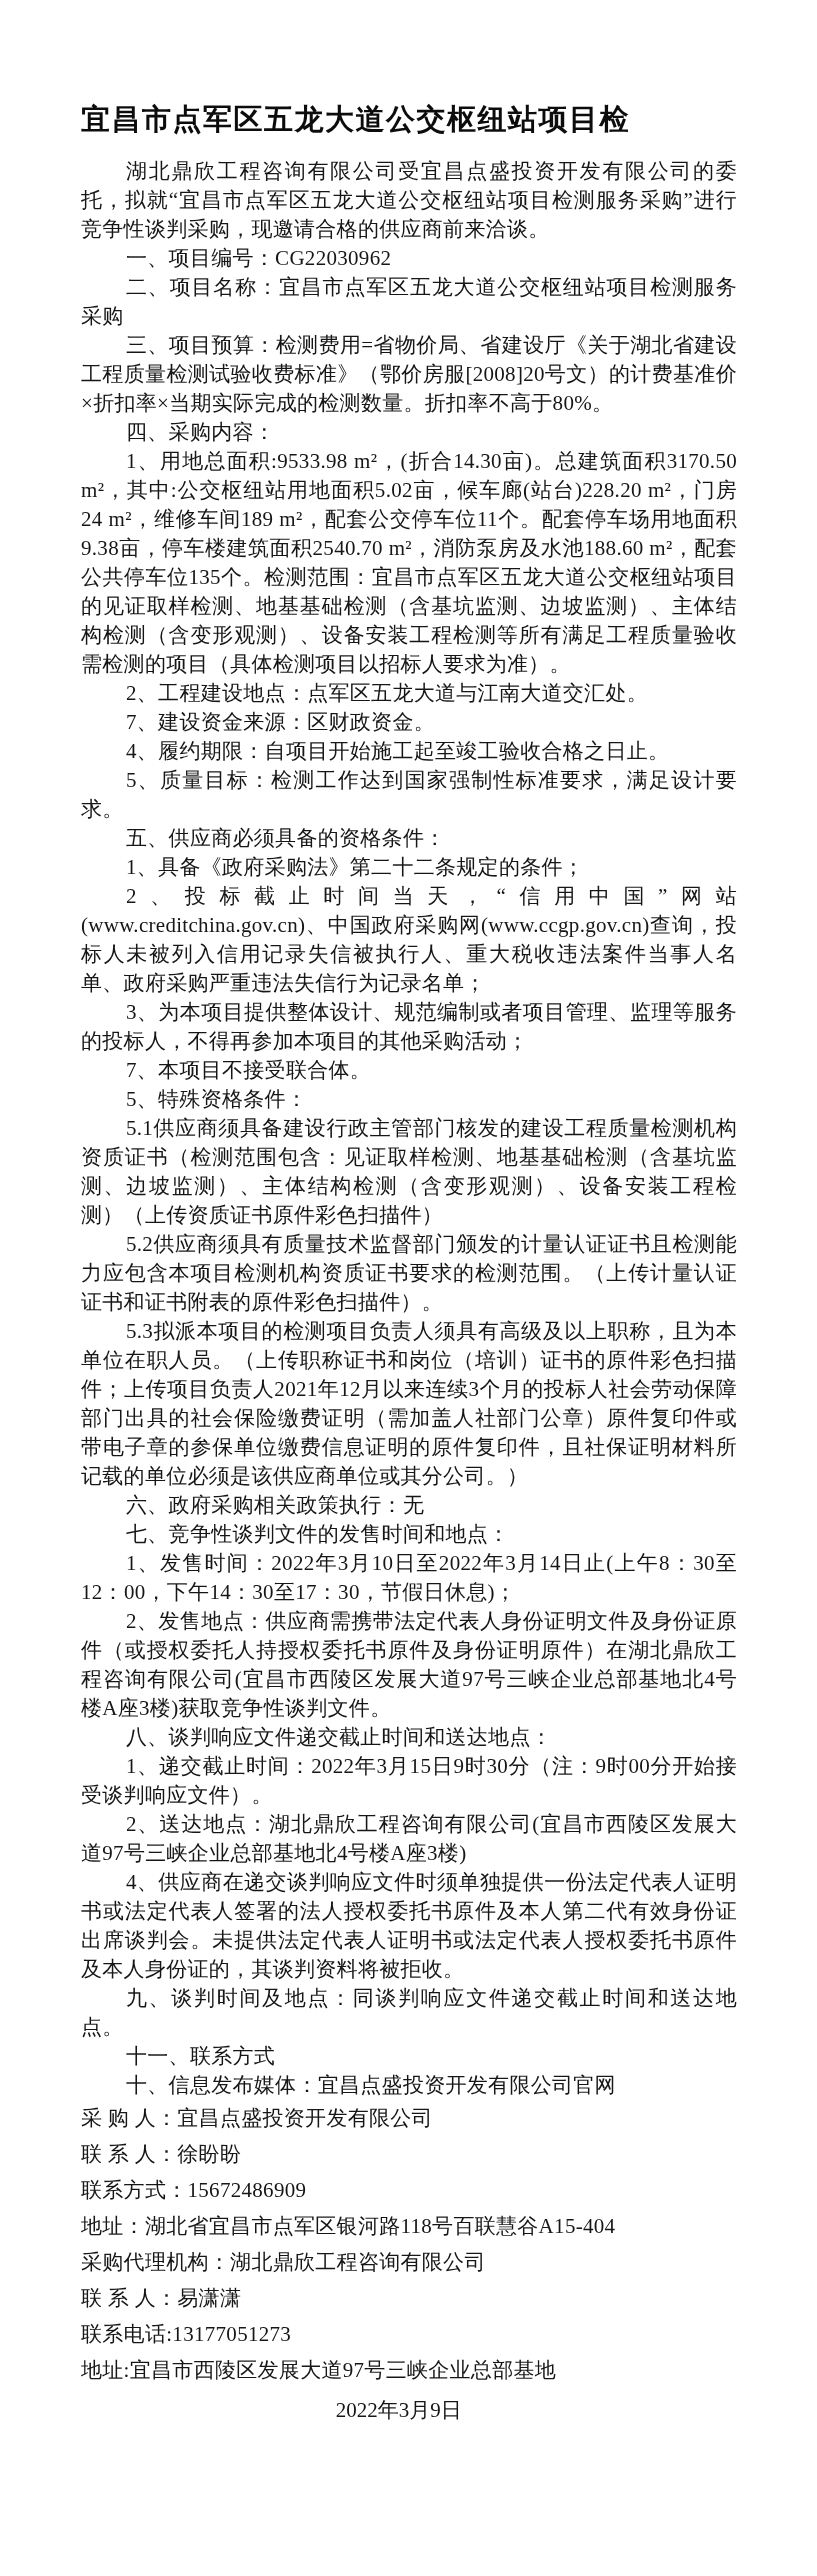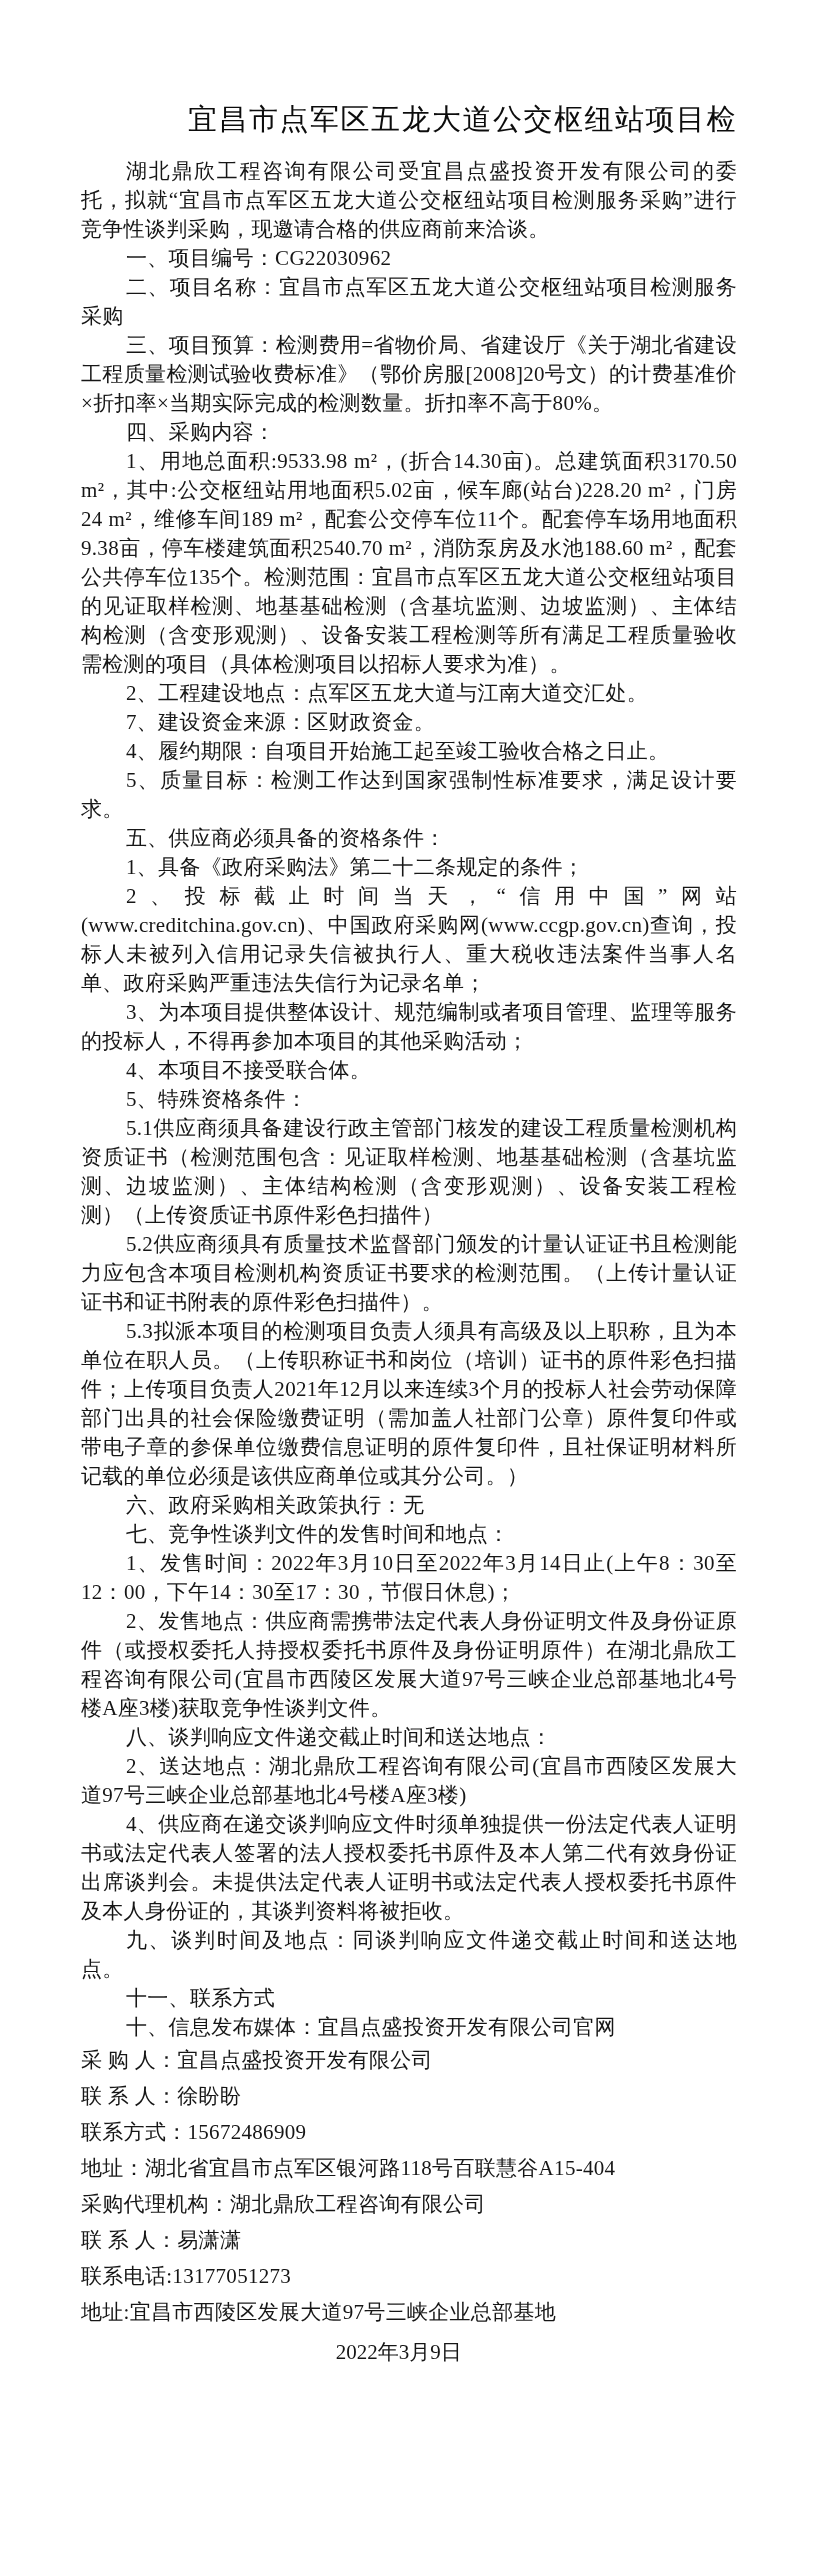--- a/index.html
+++ b/index.html
@@ -15,23 +15,23 @@
     overflow: hidden;
     font-family: "Liberation Serif", "DejaVu Serif", serif;
     color: #161616;
   }
   .content {
     padding: 101px 81px 0 81px;
   }
   .doc-title {
     font-size: 29px;
     line-height: 36px;
-    font-weight: 400;
+    font-weight: 700;
     letter-spacing: 1.5px;
-    text-align: right;
+    text-align: left;
     color: #0c0c0c;
     margin: 0 0 19.6px 0;
   }
   p.body {
     font-size: 21px;
     line-height: 29px;
     margin: 0;
     text-align: justify;
     text-align-last: left;
     text-indent: 45px;
@@ -70,30 +70,31 @@
         <p class="body">四、采购内容：</p>
         <p class="body">1、用地总面积:9533.98 m²，(折合14.30亩)。总建筑面积3170.50 m²，其中:公交枢纽站用地面积5.02亩，候车廊(站台)228.20 m²，门房24 m²，维修车间189 m²，配套公交停车位11个。配套停车场用地面积9.38亩，停车楼建筑面积2540.70 m²，消防泵房及水池188.60 m²，配套公共停车位135个。检测范围：宜昌市点军区五龙大道公交枢纽站项目的见证取样检测、地基基础检测（含基坑监测、边坡监测）、主体结构检测（含变形观测）、设备安装工程检测等所有满足工程质量验收需检测的项目（具体检测项目以招标人要求为准）。</p>
         <p class="body">2、工程建设地点：点军区五龙大道与江南大道交汇处。</p>
         <p class="body">7、建设资金来源：区财政资金。</p>
         <p class="body">4、履约期限：自项目开始施工起至竣工验收合格之日止。</p>
         <p class="body">5、质量目标：检测工作达到国家强制性标准要求，满足设计要求。</p>
         <p class="body">五、供应商必须具备的资格条件：</p>
         <p class="body">1、具备《政府采购法》第二十二条规定的条件；</p>
         <p class="body">2、投标截止时间当天，“信用中国”网站(www.creditchina.gov.cn)、中国政府采购网(www.ccgp.gov.cn)查询，投标人未被列入信用记录失信被执行人、重大税收违法案件当事人名单、政府采购严重违法失信行为记录名单；</p>
         <p class="body gap-large">3、为本项目提供整体设计、规范编制或者项目管理、监理等服务的投标人，不得再参加本项目的其他采购活动；</p>
-        <p class="body">4、本项目不接受联合体。</p>
+        <p class="body">7、本项目不接受联合体。</p>
         <p class="body">5、特殊资格条件：</p>
         <p class="body">5.1供应商须具备建设行政主管部门核发的建设工程质量检测机构资质证书（检测范围包含：见证取样检测、地基基础检测（含基坑监测、边坡监测）、主体结构检测（含变形观测）、设备安装工程检测）（上传资质证书原件彩色扫描件）</p>
         <p class="body">5.2供应商须具有质量技术监督部门颁发的计量认证证书且检测能力应包含本项目检测机构资质证书要求的检测范围。（上传计量认证证书和证书附表的原件彩色扫描件）。</p>
         <p class="body">5.3拟派本项目的检测项目负责人须具有高级及以上职称，且为本单位在职人员。（上传职称证书和岗位（培训）证书的原件彩色扫描件；上传项目负责人2021年12月以来连续3个月的投标人社会劳动保障部门出具的社会保险缴费证明（需加盖人社部门公章）原件复印件或带电子章的参保单位缴费信息证明的原件复印件，且社保证明材料所记载的单位必须是该供应商单位或其分公司。）</p>
         <p class="body">六、政府采购相关政策执行：无</p>
         <p class="body">七、竞争性谈判文件的发售时间和地点：</p>
         <p class="body">1、发售时间：2022年3月10日至2022年3月14日止(上午8：30至12：00，下午14：30至17：30，节假日休息)；</p>
         <p class="body">2、发售地点：供应商需携带法定代表人身份证明文件及身份证原件（或授权委托人持授权委托书原件及身份证明原件）在湖北鼎欣工程咨询有限公司(宜昌市西陵区发展大道97号三峡企业总部基地北4号楼A座3楼)获取竞争性谈判文件。</p>
         <p class="body">八、谈判响应文件递交截止时间和送达地点：</p>
+        <p class="body">1、递交截止时间：2022年3月15日9时30分（注：9时00分开始接受谈判响应文件）。</p>
         <p class="body">2、送达地点：湖北鼎欣工程咨询有限公司(宜昌市西陵区发展大道97号三峡企业总部基地北4号楼A座3楼)</p>
         <p class="body gap-small">4、供应商在递交谈判响应文件时须单独提供一份法定代表人证明书或法定代表人签署的法人授权委托书原件及本人第二代有效身份证出席谈判会。未提供法定代表人证明书或法定代表人授权委托书原件及本人身份证的，其谈判资料将被拒收。</p>
         <p class="body">九、谈判时间及地点：同谈判响应文件递交截止时间和送达地点。</p>
         <p class="body">十一、联系方式</p>
         <p class="body">十、信息发布媒体：宜昌点盛投资开发有限公司官网</p>
         <p class="contact">采 购 人：宜昌点盛投资开发有限公司</p>
         <p class="contact">联 系 人：徐盼盼</p>
         <p class="contact">联系方式：15672486909</p>
         <p class="contact">地址：湖北省宜昌市点军区银河路118号百联慧谷A15-404</p>
         <p class="contact">采购代理机构：湖北鼎欣工程咨询有限公司</p>

